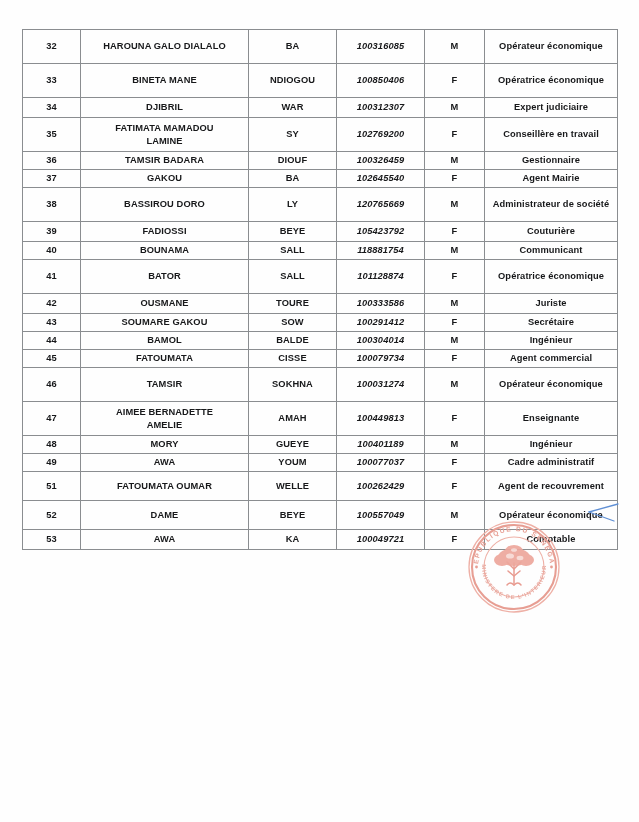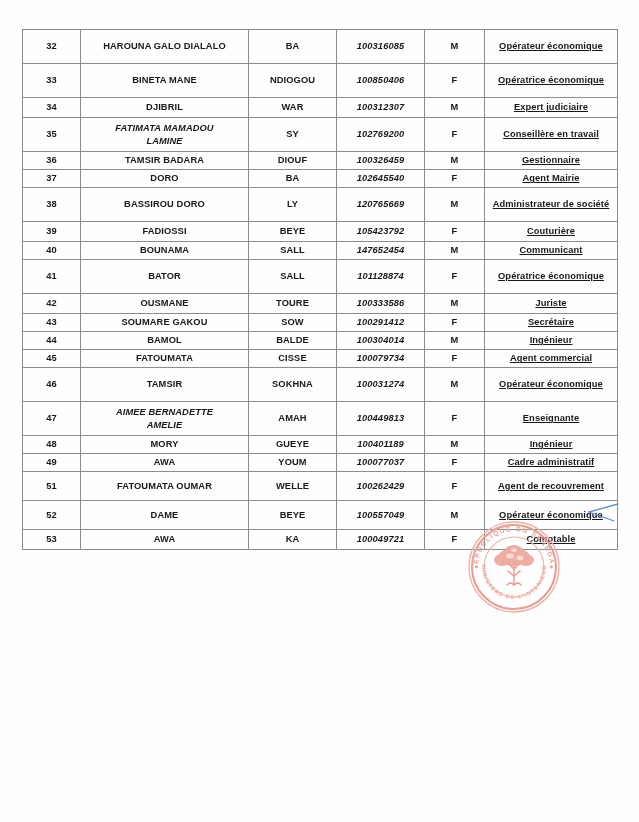--- a/index.html
+++ b/index.html
@@ -47,39 +47,39 @@
   col.c-num    { width: 58px; }
   col.c-name   { width: 168px; }
   col.c-sur    { width: 88px; }
   col.c-id     { width: 88px; }
   col.c-sex    { width: 60px; }
   col.c-prof   { width: 133px; }
 
   td.cell-num { font-size: 9.6px; }
   td.cell-id  { font-weight: bold; letter-spacing: 0.2px; font-style: italic; }
   td.cell-sex { font-weight: bold; }
-  td.cell-prof { font-weight: normal; font-size: 9.2px; text-decoration: underline; }
+  td.cell-prof { font-weight: normal; font-size: 9.2px; }
 
   
   tr.faint td.cell-prof {
     color: #9fa3a6;
     font-weight: normal;
   }
   tr.semi-faint td.cell-prof {
     color: #6f7376;
     margin-left: 38px;
   }
 
   
   tr.h-tall td   { height: 31px; }
   tr.h-mid td    { height: 26px; }
   tr.h-short td  { height: 17px; margin-top: 12px; }
   tr.h-xshort td { height: 15px; }
 
-  .name-lines { display: block; font-style: italic; }
+  .name-lines { display: block; }
 
   
   #official-stamp {
     position: absolute;
     left: 466px;
     top: 519px;
     width: 96px;
     height: 96px;
     pointer-events: none;
   }
@@ -148,21 +148,21 @@
         <tr class="h-xshort ">
           <td class="cell-num">36</td>
           <td class="cell-name">TAMSIR BADARA</td>
           <td class="cell-sur">DIOUF</td>
           <td class="cell-id">100326459</td>
           <td class="cell-sex">M</td>
           <td class="cell-prof">Gestionnaire</td>
         </tr>
         <tr class="h-xshort ">
           <td class="cell-num">37</td>
-          <td class="cell-name">DORO</td>
+          <td class="cell-name">GAKOU</td>
           <td class="cell-sur">BA</td>
           <td class="cell-id">102645540</td>
           <td class="cell-sex">F</td>
           <td class="cell-prof">Agent Mairie</td>
         </tr>
         <tr class="h-tall ">
           <td class="cell-num">38</td>
           <td class="cell-name">BASSIROU DORO</td>
           <td class="cell-sur">LY</td>
           <td class="cell-id">120765669</td>
@@ -174,21 +174,21 @@
           <td class="cell-name">FADIOSSI</td>
           <td class="cell-sur">BEYE</td>
           <td class="cell-id">105423792</td>
           <td class="cell-sex">F</td>
           <td class="cell-prof">Couturière</td>
         </tr>
         <tr class="h-xshort ">
           <td class="cell-num">40</td>
           <td class="cell-name">BOUNAMA</td>
           <td class="cell-sur">SALL</td>
-          <td class="cell-id">147652454</td>
+          <td class="cell-id">118881754</td>
           <td class="cell-sex">M</td>
           <td class="cell-prof">Communicant</td>
         </tr>
         <tr class="h-tall ">
           <td class="cell-num">41</td>
           <td class="cell-name">BATOR</td>
           <td class="cell-sur">SALL</td>
           <td class="cell-id">101128874</td>
           <td class="cell-sex">F</td>
           <td class="cell-prof">Opératrice économique</td>

